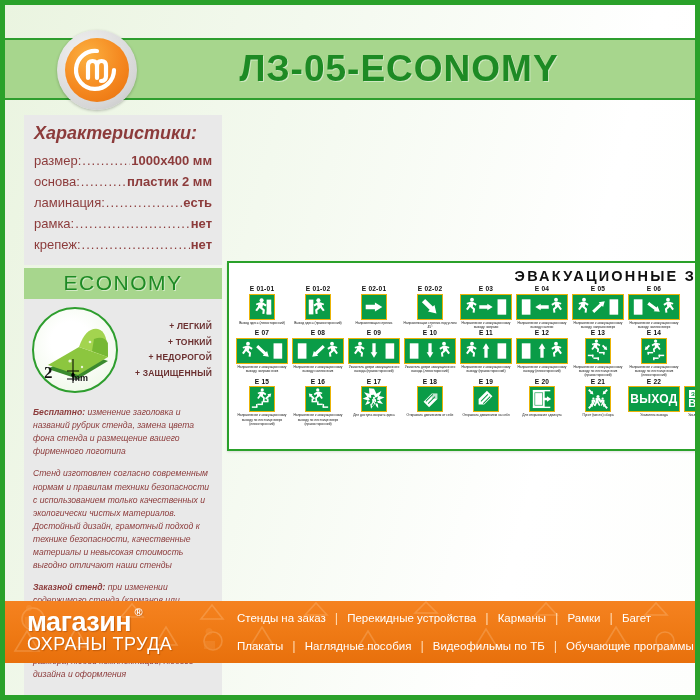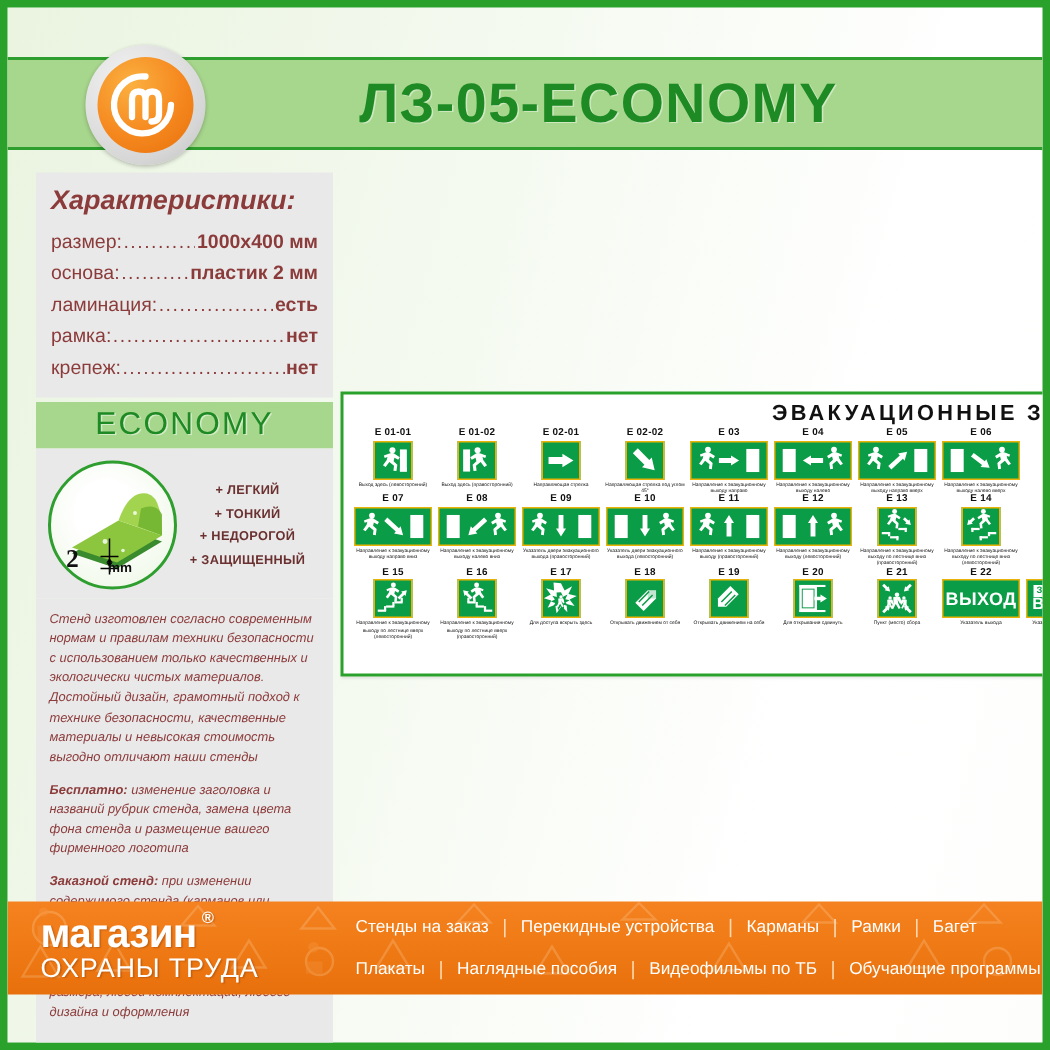--- a/index.html
+++ b/index.html
@@ -87,21 +87,21 @@
   }
   .plate-circle {
     width: 86px; height: 86px; border-radius: 50%;
     border: 2px solid #2e9e2e;
     background: radial-gradient(circle at 45% 40%, #ffffff 30%, #eaf6e0 100%);
     position: relative; flex: 0 0 auto;
     overflow: hidden;
   }
   .plate-circle svg { position: absolute; left: 0; top: 0; }
   .plate-feats {
-    flex: 1 1 auto; text-align: center; padding-right: 2px;
+    flex: 1 1 auto; text-align: right; padding-right: 2px;
     color: #6b3030;
   }
   .feat {
     font-size: 8.5px; font-weight: bold; line-height: 1.85;
     letter-spacing: .2px; white-space: nowrap;
   }
 
   .desc-box {
     background: #e9e9e9; padding: 7px 9px 12px 9px;
   }
@@ -266,24 +266,24 @@
       <div class="plate-feats">
         <div class="feat">+ ЛЕГКИЙ</div>
         <div class="feat">+ ТОНКИЙ</div>
         <div class="feat">+ НЕДОРОГОЙ</div>
         <div class="feat">+ ЗАЩИЩЕННЫЙ</div>
       </div>
     </div>
 
     <div class="desc-box">
       <div class="desc-p">
+        <b>Бесплатно:</b><span> изменение заголовка и названий рубрик стенда, замена цвета фона стенда и размещение вашего фирменного логотипа</span>
+      </div>
+      <div class="desc-p">
         <span>Стенд изготовлен согласно современным нормам и правилам техники безопасности с использованием только качественных и экологически чистых материалов. Достойный дизайн, грамотный подход к технике безопасности, качественные материалы и невысокая стоимость выгодно отличают наши стенды</span>
-      </div>
-      <div class="desc-p">
-        <b>Бесплатно:</b><span> изменение заголовка и названий рубрик стенда, замена цвета фона стенда и размещение вашего фирменного логотипа</span>
       </div>
       <div class="desc-p">
         <b>Заказной стенд:</b><span> при изменении содержимого стенда (карманов или плакатов) - он считается заказным и его стоимость рассчитывается отдельно</span>
       </div>
       <div class="desc-p">
         <span>Изготавливаем стенды на заказ - любого размера, любой комплектации, любого дизайна и оформления</span>
       </div>
     </div>
   </div>
 

